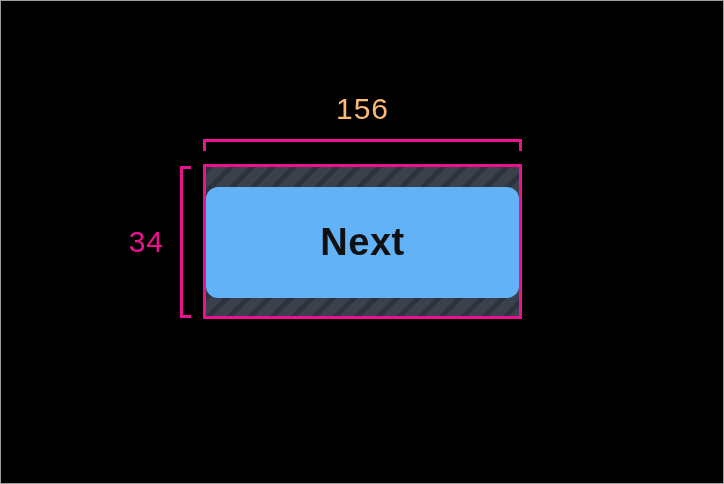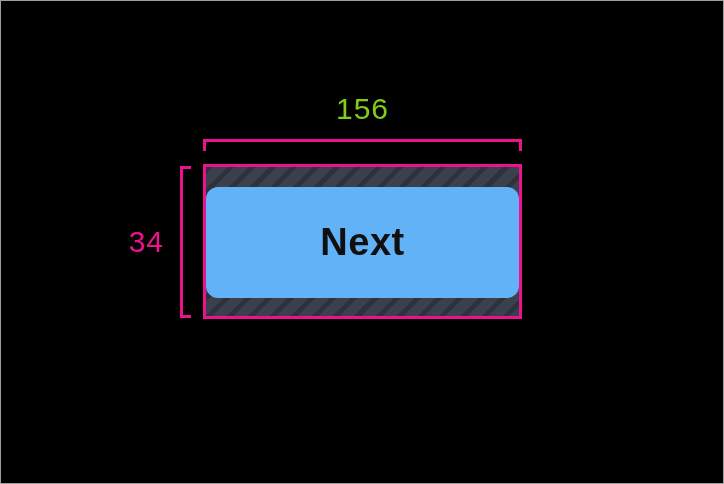--- a/index.html
+++ b/index.html
@@ -18,21 +18,21 @@
     font-family: "Liberation Sans", sans-serif;
   }
 
   
   .width-label {
     position: absolute;
     left: 202px;
     top: 91px;
     width: 319px;
     text-align: center;
-    color: #84cc16;
+    color: #fdba74;
     font-size: 30px;
     font-weight: 400;
     line-height: 34px;
     letter-spacing: 1px;
   }
   .width-dim-line {
     position: absolute;
     left: 202px;
     top: 138px;
     width: 319px;

